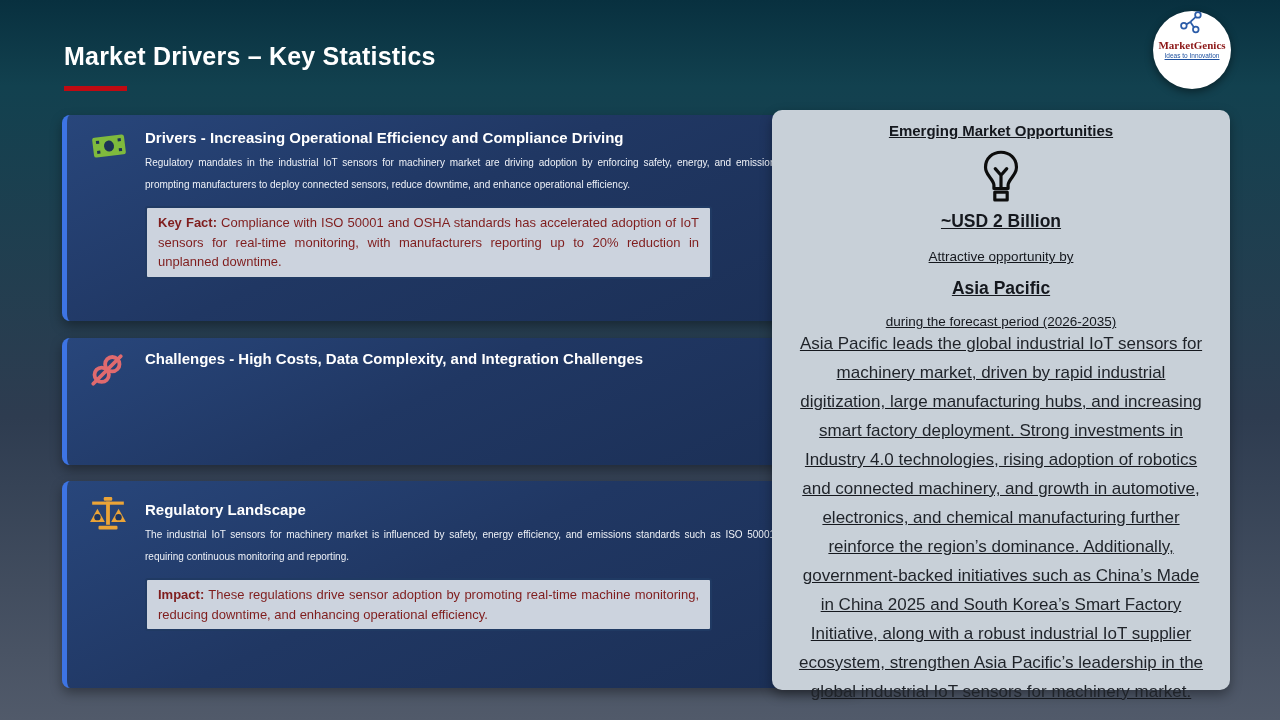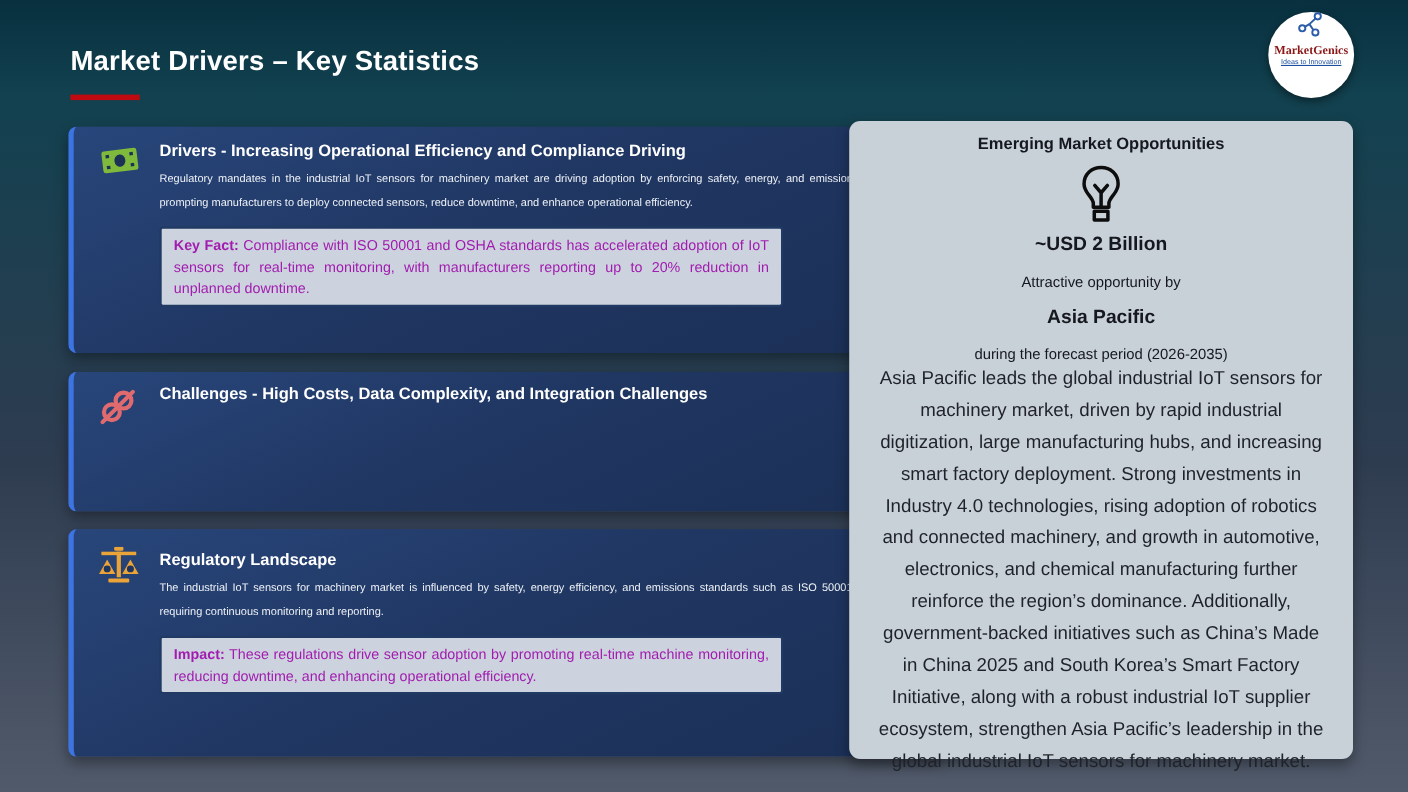--- a/index.html
+++ b/index.html
@@ -58,37 +58,38 @@
   }
   .card-body {
     font-size: 10px; line-height: 21.5px; color: #eef1f7;
     text-align: justify;
   }
   .fact-box {
     margin-top: 11px;
     background: #ccd3de;
     border: 2px solid #203a63;
     border-radius: 3px;
-    color: #a21caf;
+    color: #7f1d1d;
     font-size: 13px; line-height: 19.5px;
     padding: 5px 11px;
     text-align: justify;
     width: 567px;
   }
   .fact-box b { font-weight: bold; }
 
   
   .opportunity-panel {
     position: absolute; left: 772px; top: 110px; width: 458px; height: 580px;
     background: #c8d0d8;
     border-radius: 10px;
     box-shadow: 0 5px 12px rgba(0,0,0,.35);
     color: #15181e;
     text-align: center;
     padding: 12px 22px 0 22px;
+    text-decoration: underline;
   }
   .panel-title { font-size: 15px; font-weight: bold; }
   .bulb-wrap { margin-top: 8px; height: 62px; }
   .panel-value { font-size: 17.5px; font-weight: bold; margin-top: 2px; }
   .panel-subtitle { font-size: 13.5px; margin-top: 17px; }
   .panel-region { font-size: 17.5px; font-weight: bold; margin-top: 14px; }
   .panel-period { font-size: 13.5px; margin-top: 15px; }
   .panel-description {
     font-size: 17px; line-height: 29px;
     color: #1f2329;

